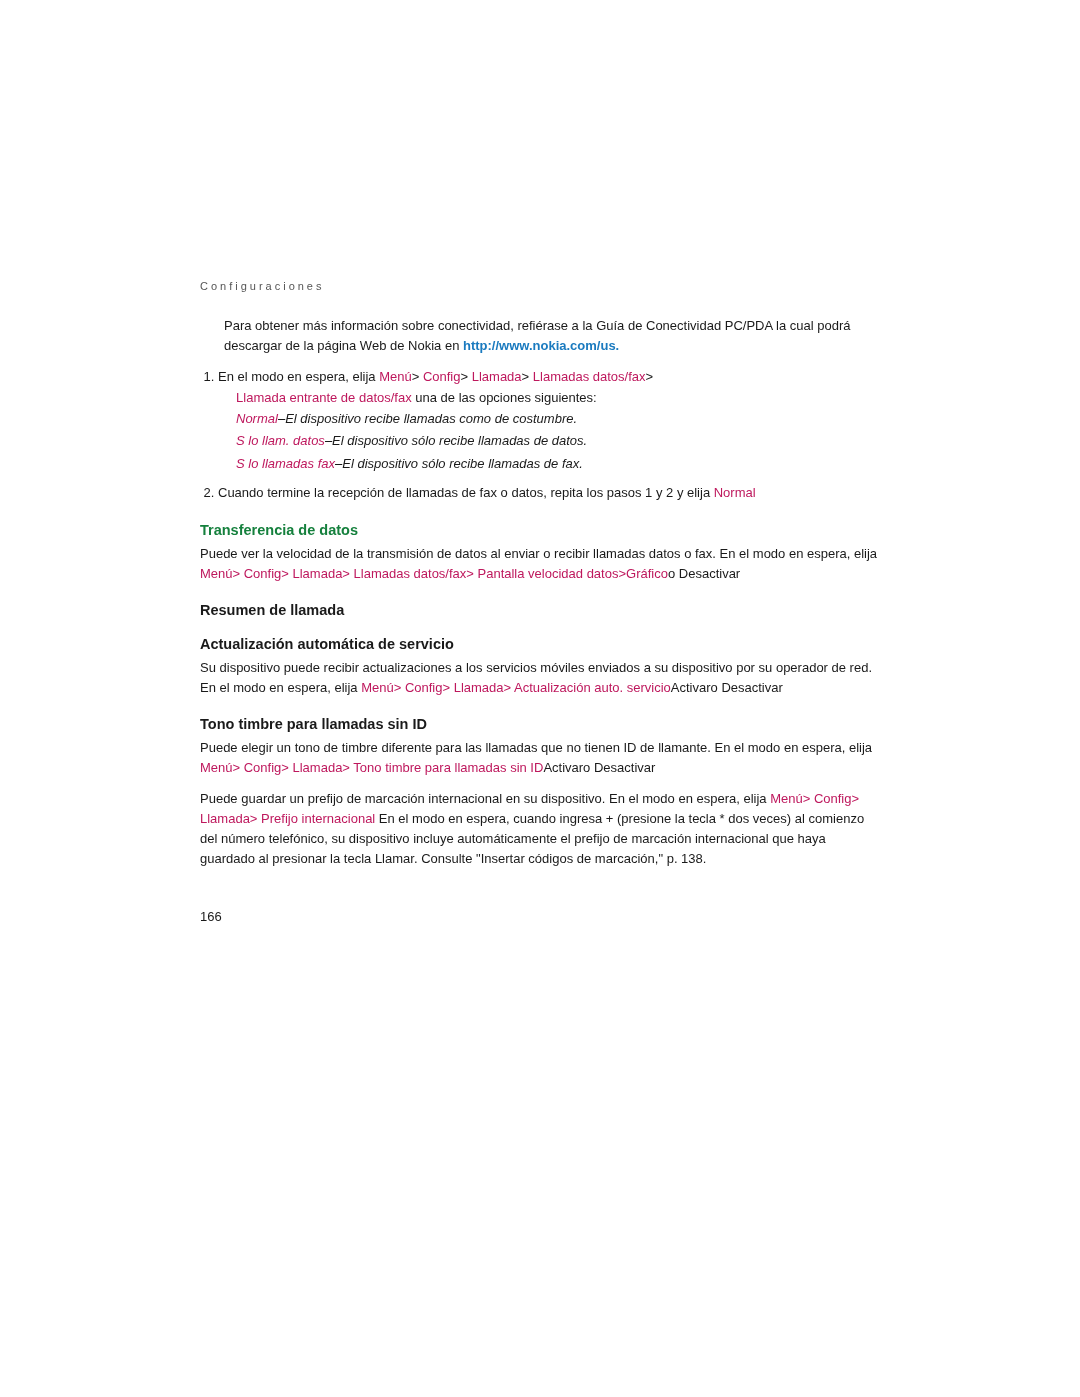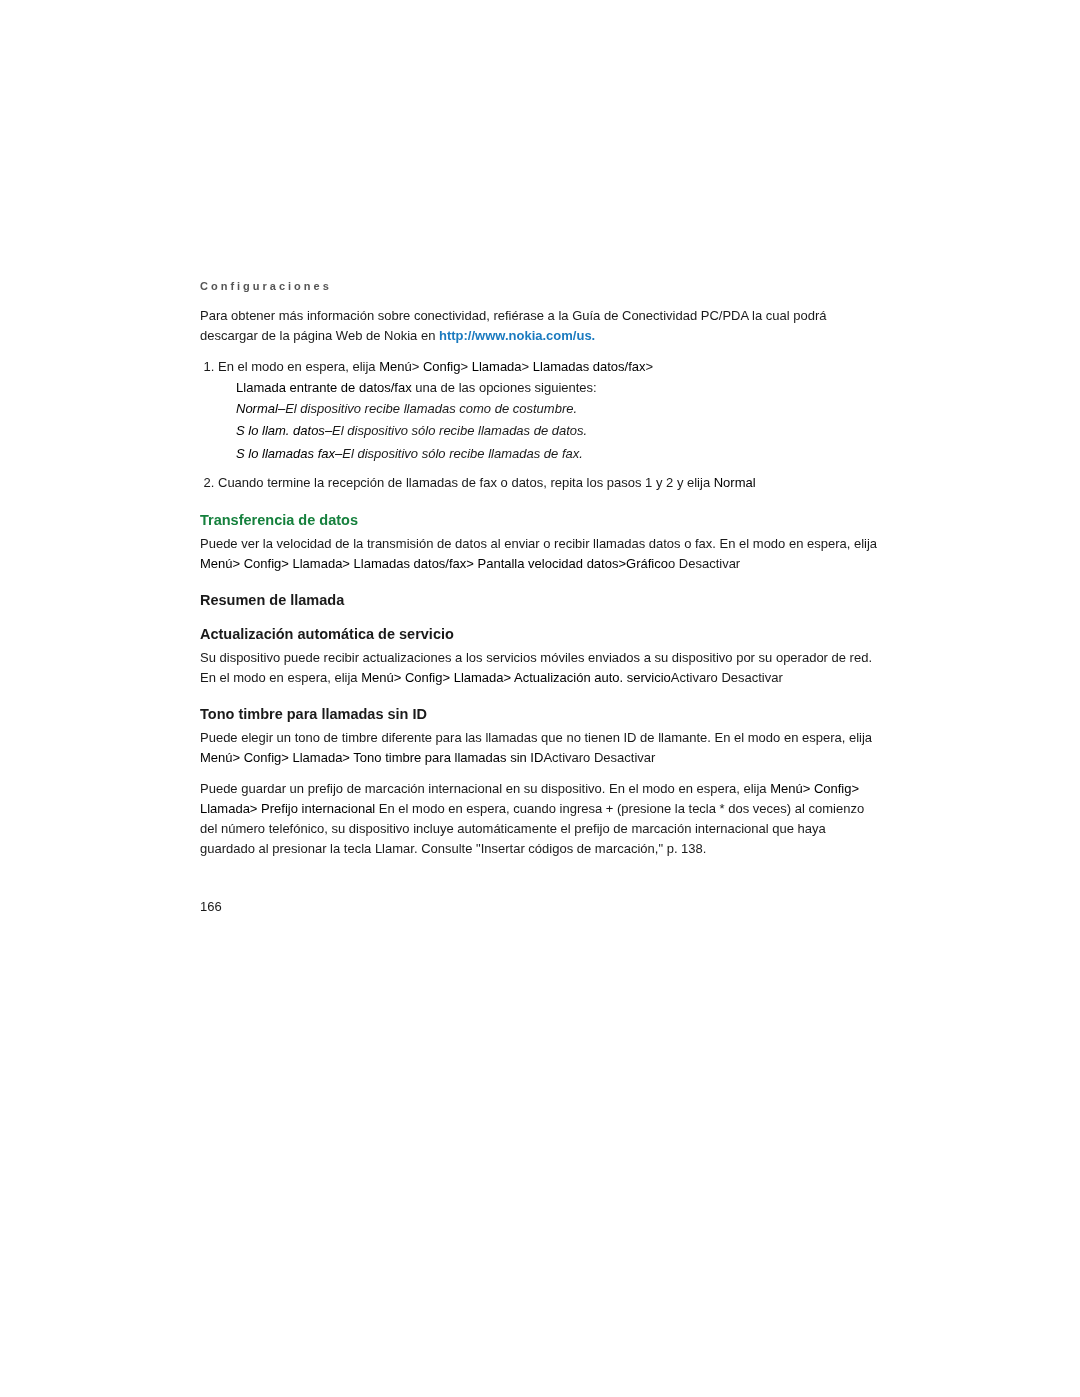--- a/index.html
+++ b/index.html
@@ -14,28 +14,29 @@
     .page {
       width: 1080px;
       min-height: 1397px;
       padding: 280px 200px 100px 200px;
       position: relative;
     }
     .section-header {
       font-size: 11px;
       letter-spacing: 3px;
       color: #555555;
-      margin-bottom: 14px;
-      font-weight: bold;
+      margin-bottom: 24px;
+      font-weight: normal;
     }
     .intro-text {
       font-size: 13px;
       color: #1a1a1a;
       line-height: 1.5;
       margin-bottom: 12px;
+      margin-left: 24px;
     }
     .intro-text a, .blue-link {
       color: #1a7abf;
       text-decoration: none;
     }
     .bold-link {
       color: #1a1a1a;
       font-weight: bold;
       text-decoration: none;
     }
@@ -81,21 +82,21 @@
       color: #1a1a1a;
       line-height: 1.55;
       margin-bottom: 10px;
     }
     .page-number {
       font-size: 13px;
       color: #1a1a1a;
       margin-top: 40px;
     }
     .blue {
-      color: #000000;
+      color: #be185d;
     }
   </style>
 </head>
 <body>
 
 <div class="page">
 
   <p class="section-header">Configuraciones</p>
 
   <p class="intro-text">

